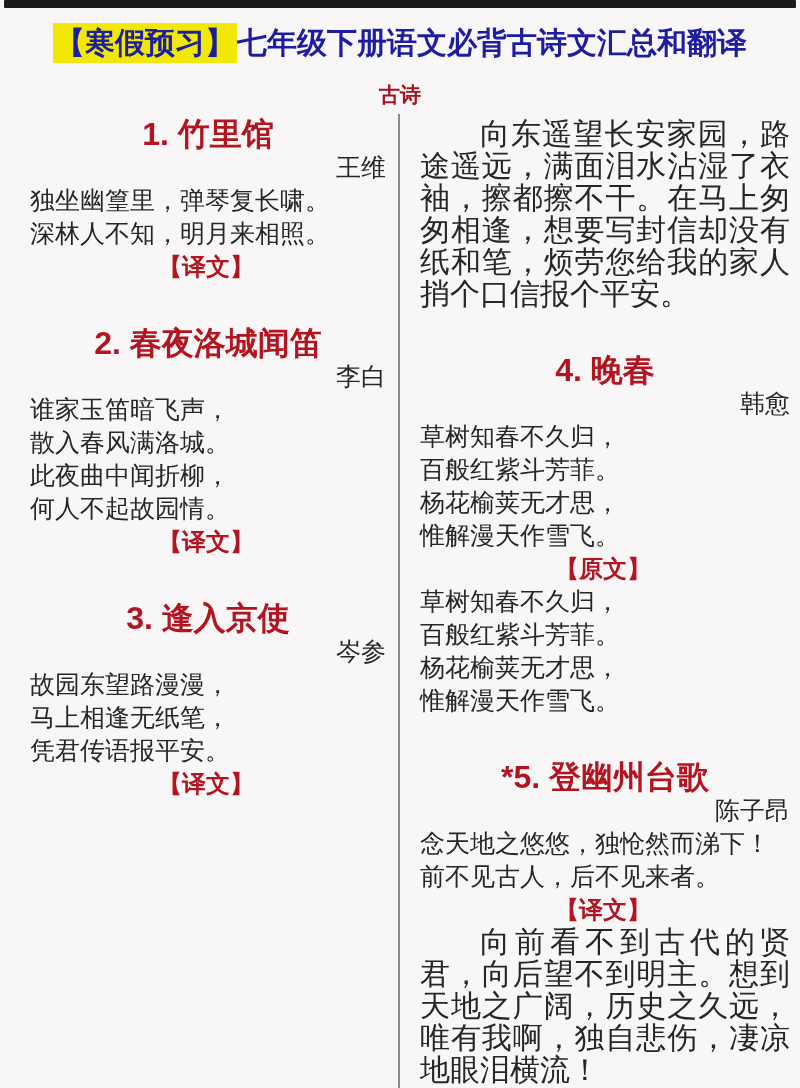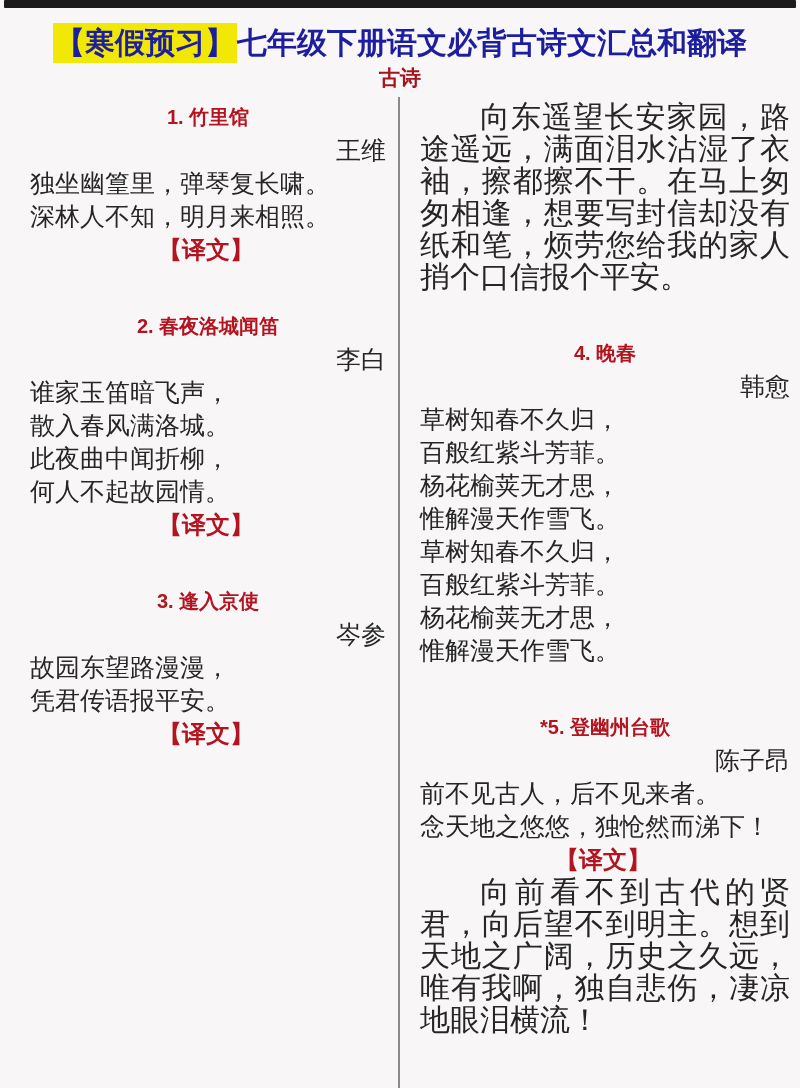--- a/index.html
+++ b/index.html
@@ -21,29 +21,29 @@
   .top-bar{height:8px;background:var(--bar);margin:0 4px;border-radius:1px;flex:0 0 auto;}
   .header{text-align:center;padding-top:16px;flex:0 0 auto;}
   .main-title{
     font-family:"Liberation Sans","DejaVu Sans",sans-serif;
     font-weight:bold;font-size:30px;line-height:38px;
     color:var(--blue);white-space:nowrap;letter-spacing:0px;
   }
   .hl{background:var(--yellow);padding:3px 2px 4px 2px;}
   .subtitle{
     font-family:"Liberation Sans","DejaVu Sans",sans-serif;
-    font-weight:bold;font-size:21px;line-height:30px;color:#a5131c;margin-top:1px;
+    font-weight:bold;font-size:21px;line-height:30px;color:#a5131c;margin-top:18px;
   }
   .columns{flex:1 1 auto;display:flex;align-items:stretch;margin-top:4px;}
   .col{width:50%;box-sizing:border-box;}
   .col-left{border-right:2px solid var(--divider);padding:4px 12px 0 30px;}
   .col-right{padding:4px 10px 0 20px;}
   .heading{
     font-family:"Liberation Sans","DejaVu Sans",sans-serif;
-    font-weight:bold;font-size:20px;line-height:33px;
+    font-weight:bold;font-size:32px;line-height:33px;
     color:var(--red);text-align:center;margin-top:44px;
   }
   .col > .heading:first-child{margin-top:0;}
   .author{font-size:25px;line-height:33px;text-align:right;}
   .verse{font-size:25px;line-height:33px;white-space:nowrap;}
   .label{
     font-family:"Liberation Sans","DejaVu Sans",sans-serif;
     font-weight:bold;font-size:24px;line-height:33px;
     color:var(--red);text-align:center;margin-left:-4px;
   }
@@ -70,36 +70,38 @@
         <div class="heading">2. 春夜洛城闻笛</div>
         <div class="author">李白</div>
         <div class="verse">谁家玉笛暗飞声，</div>
         <div class="verse">散入春风满洛城。</div>
         <div class="verse">此夜曲中闻折柳，</div>
         <div class="verse">何人不起故园情。</div>
         <div class="label">【译文】</div>
         <div class="heading">3. 逢入京使</div>
         <div class="author">岑参</div>
         <div class="verse">故园东望路漫漫，</div>
+        <div class="verse">马上相逢无纸笔，</div>
         <div class="verse">凭君传语报平安。</div>
         <div class="label">【译文】</div>
       </div>
     <div class="col col-right" id="col-right">
         <div class="para">向东遥望长安家园，路途遥远，满面泪水沾湿了衣袖，擦都擦不干。在马上匆匆相逢，想要写封信却没有纸和笔，烦劳您给我的家人捎个口信报个平安。</div>
         <div class="heading">4. 晚春</div>
         <div class="author">韩愈</div>
         <div class="verse">草树知春不久归，</div>
         <div class="verse">百般红紫斗芳菲。</div>
         <div class="verse">杨花榆荚无才思，</div>
         <div class="verse">惟解漫天作雪飞。</div>
+        <div class="label">【原文】</div>
         <div class="verse">草树知春不久归，</div>
         <div class="verse">百般红紫斗芳菲。</div>
         <div class="verse">杨花榆荚无才思，</div>
         <div class="verse">惟解漫天作雪飞。</div>
         <div class="heading">*5. 登幽州台歌</div>
         <div class="author">陈子昂</div>
+        <div class="verse">念天地之悠悠，独怆然而涕下！</div>
         <div class="verse">前不见古人，后不见来者。</div>
-        <div class="verse">念天地之悠悠，独怆然而涕下！</div>
         <div class="label">【译文】</div>
         <div class="para">向前看不到古代的贤君，向后望不到明主。想到天地之广阔，历史之久远，唯有我啊，独自悲伤，凄凉地眼泪横流！</div>
       </div>
   </div>
 </div>
 
 </body></html>

